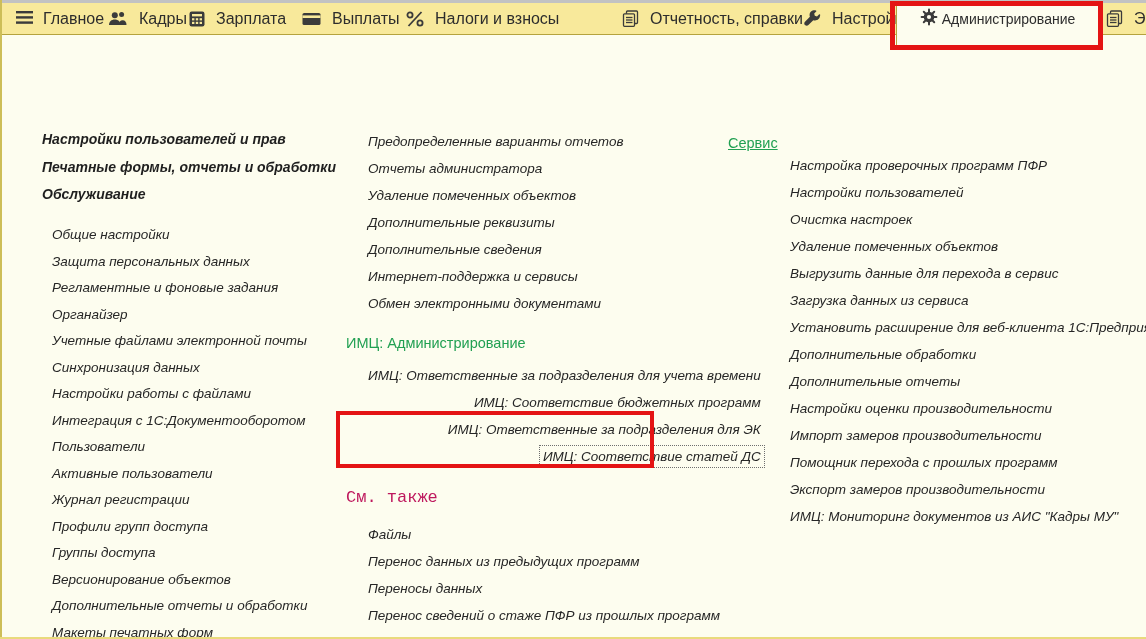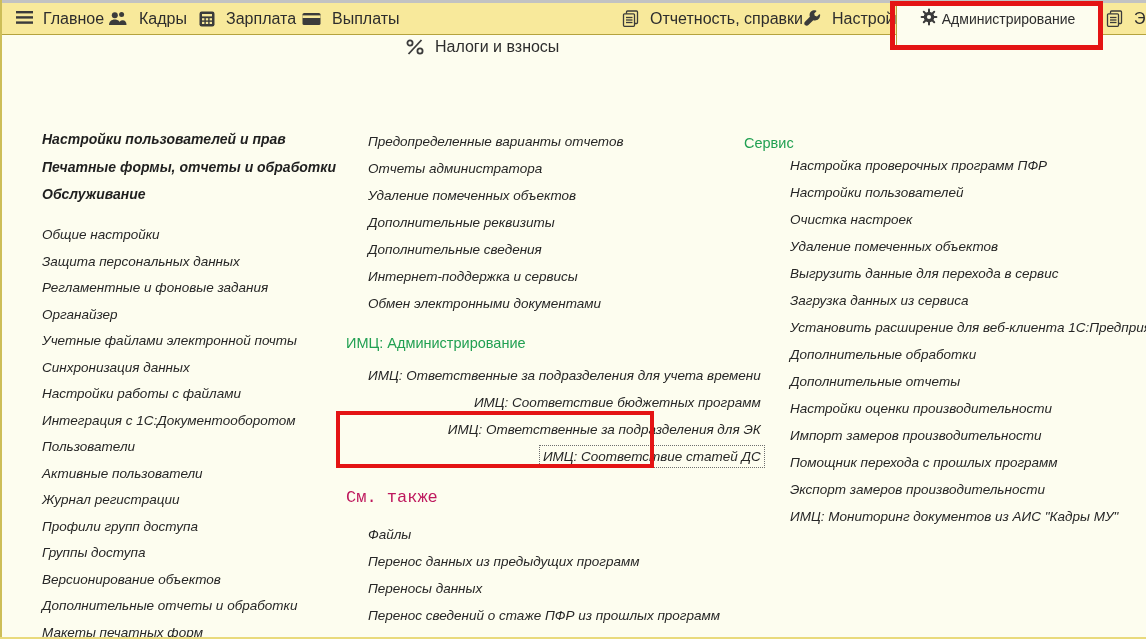--- a/index.html
+++ b/index.html
@@ -26,27 +26,27 @@
     background:#fdfdef;border-left:1px solid #b5a33e;border-right:1px solid #b5a33e;
     cursor:pointer;
   }
   .active-tab .inner{height:31px;display:flex;align-items:center;justify-content:center;gap:4px;font-size:14px;color:#2d2d2d;white-space:nowrap;}
 
   
   .col{position:absolute;z-index:5;font-style:italic;}
   .menu-item{font-size:13.5px;color:#262626;white-space:nowrap;cursor:pointer;}
   .lh27{height:27px;line-height:27px;}
   #col-left-bold .menu-item{height:27.5px;line-height:27.5px;font-weight:bold;font-size:14px;color:#1f1f1f;}
-  #col-left-reg .menu-item{height:26.5px;line-height:26.5px;}
+  #col-left-reg .menu-item{height:26.5px;line-height:26.5px;margin-left:10px;}
   .sec-header{position:absolute;white-space:nowrap;z-index:5;}
   .sec-header.green{color:#21a052;font-size:14.5px;}
   .sec-header.plain{color:#be185d;font-size:17px;font-family:Liberation Mono, monospace;}
   #hdr-imts{left:346px;top:330px;height:27px;line-height:27px;}
   #hdr-see-also{left:346px;top:484px;height:27px;line-height:27px;}
-  #hdr-service{left:744px;top:130px;height:27px;line-height:27px;}
+  #hdr-service{left:728px;top:130px;height:27px;line-height:27px;text-decoration:underline;}
   #col-left-bold{left:42px;top:126px;}
   #col-left-reg{left:42px;top:222px;}
   #col-mid-a{left:368px;top:128px;}
   #col-mid-b{left:368px;top:362px;text-align:right;}
   #col-mid-c{left:368px;top:521px;}
   #col-right{left:790px;top:152px;}
 
   .focused .lbl{outline:1px dotted #6e6e6e;outline-offset:3px;}
 
   
@@ -75,21 +75,21 @@
         <span class="ico">
           <svg width="20" height="15" viewBox="0 0 20 15" fill="#3b3b3b">
             <circle cx="13.6" cy="3.6" r="2.5"></circle>
             <path d="M10.8 14c0-2.9 1.5-4.8 3.9-4.8 2.3 0 3.8 1.9 3.8 4.8z"></path>
             <circle cx="6.8" cy="4.2" r="3"></circle>
             <path d="M1 14c0-3.3 2.4-5.4 5.8-5.4 3.3 0 5.7 2.1 5.7 5.4z"></path>
           </svg>
         </span>
         <span class="lbl">Кадры</span>
       </div>
-      <div class="nav-item" style="left: 199px;">
+      <div class="nav-item" style="left: 189px;">
         <span class="ico">
           <svg width="16" height="16" viewBox="0 0 16 16">
             <rect x="0.5" y="0.5" width="15" height="15" rx="2.2" fill="#3b3b3b"></rect>
             <rect x="3" y="3" width="10" height="2.4" fill="#f8e99b"></rect>
             <rect x="3" y="7.2" width="2.4" height="2.2" fill="#f8e99b"></rect>
             <rect x="6.8" y="7.2" width="2.4" height="2.2" fill="#f8e99b"></rect>
             <rect x="10.6" y="7.2" width="2.4" height="2.2" fill="#f8e99b"></rect>
             <rect x="3" y="10.8" width="2.4" height="2.2" fill="#f8e99b"></rect>
             <rect x="6.8" y="10.8" width="2.4" height="2.2" fill="#f8e99b"></rect>
             <rect x="10.6" y="10.8" width="2.4" height="2.2" fill="#f8e99b"></rect>
@@ -99,21 +99,21 @@
       </div>
       <div class="nav-item" style="left: 302px;">
         <span class="ico">
           <svg width="19" height="14" viewBox="0 0 19 14">
             <rect x="0.5" y="1" width="18" height="12" rx="1.6" fill="#3b3b3b"></rect>
             <rect x="0.5" y="3.4" width="18" height="2.6" fill="#f8e99b"></rect>
           </svg>
         </span>
         <span class="lbl">Выплаты</span>
       </div>
-      <div class="nav-item" style="left: 406px; margin-top: 28px;">
+      <div class="nav-item" style="left: 406px;">
         <span class="ico">
           <svg width="18" height="16" viewBox="0 0 18 16">
             <g stroke="#3b3b3b" stroke-width="1.8" fill="none">
               <circle cx="4" cy="4" r="2.6"></circle>
               <circle cx="14" cy="12" r="2.6"></circle>
               <line x1="15.5" y1="1" x2="2.5" y2="15"></line>
             </g>
           </svg>
         </span>
         <span class="lbl">Налоги и взносы</span>

